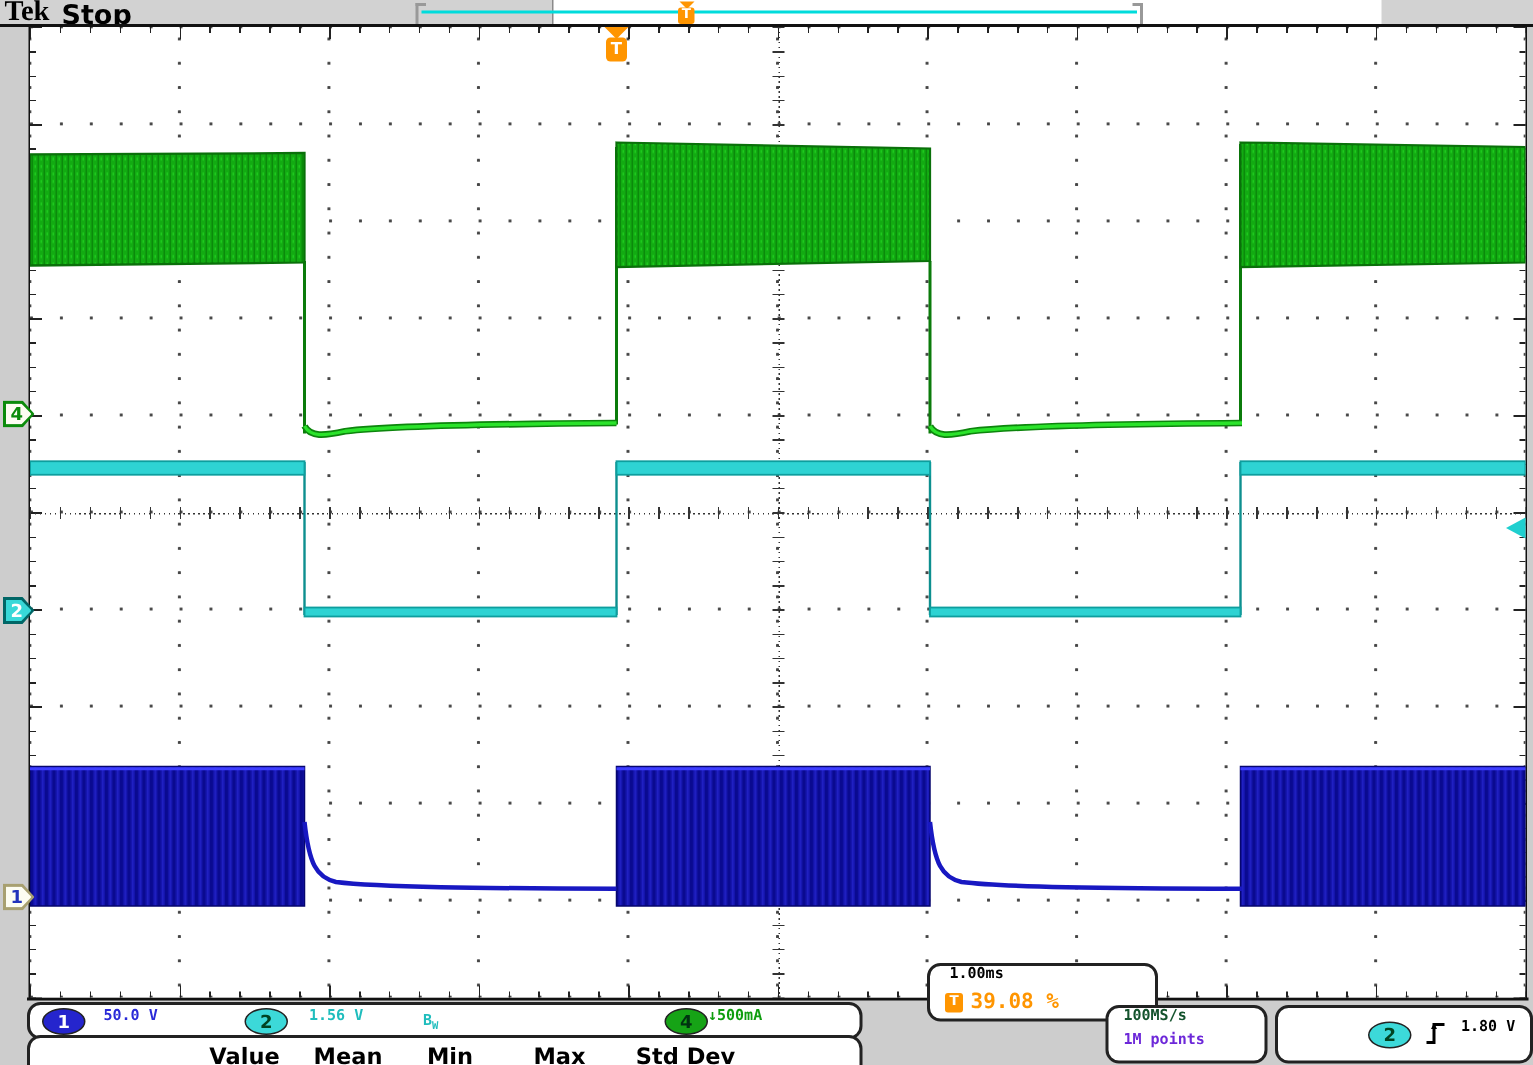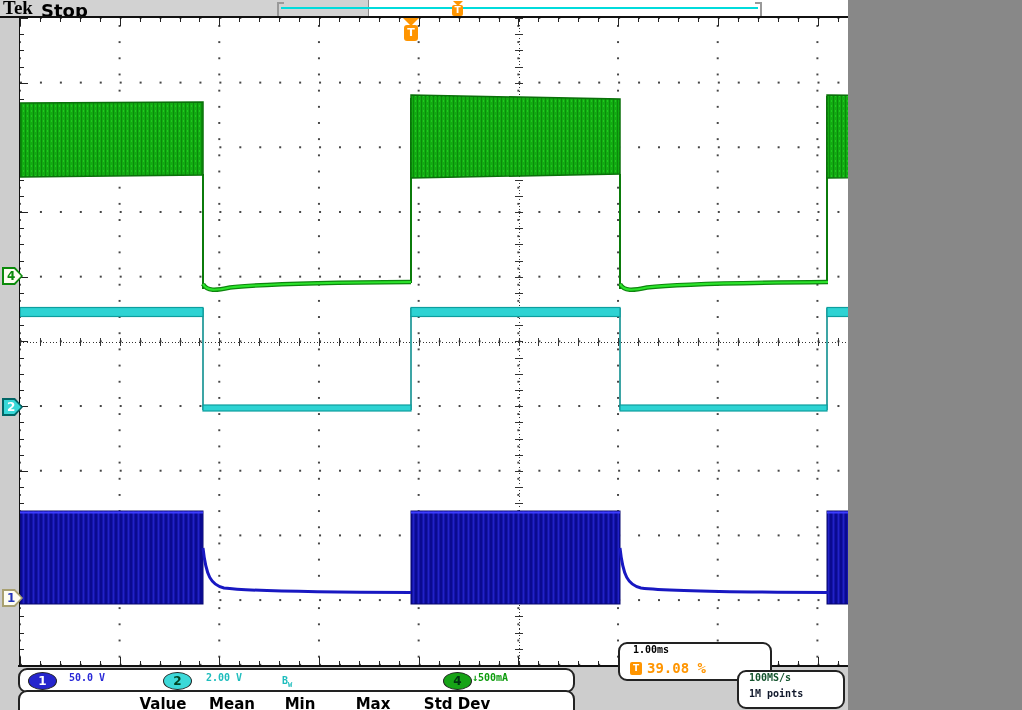--- a/index.html
+++ b/index.html
@@ -1,17 +1,17 @@
 <!DOCTYPE html>
 <html><head>
 <meta charset="utf-8">
 <style>
   html,body{margin:0;padding:0;background:#888;}
   #screen{
-    position:relative;width:848px;height:710px;overflow:hidden;
+    position:relative;width:1022px;height:710px;overflow:hidden;
     background:#cdcdcd;font-family:"DejaVu Sans",sans-serif;
     -webkit-user-select:none;user-select:none;
   }
   
   .topbar{position:absolute;left:0;top:0;width:1022px;height:17px;background:#d2d2d2;}
   .topbar-white{position:absolute;left:368px;top:0;width:552px;height:17px;background:#ffffff;border-left:1px solid #8a8a8a;}
   .brand{position:absolute;left:3px;top:-3px;font-family:"Liberation Serif",serif;font-weight:bold;font-size:19px;color:#000;}
   .acqstatus{position:absolute;left:41px;top:0px;font-size:18px;font-weight:bold;color:#000;}
   .acqline{position:absolute;left:281px;top:7px;width:477px;height:2px;background:#00dcdc;}
   .bk{position:absolute;top:2px;width:5px;height:12px;border:2px solid #999;}
@@ -187,21 +187,21 @@
   </div>
   <div class="chmark mk1">
     <div class="inner">1</div>
   </div>
   <div class="trig-arrow"></div>
 
   <div class="robox box-ch">
     <div class="badge bdg1" style="left:8px;top:2px;">1</div>
     <div class="rd rd-ch1" style="left:49px;top:2px;">50.0 V</div>
     <div class="badge bdg2" style="left:143px;top:2px;">2</div>
-    <div class="rd rd-ch2" style="left:186px;top:2px;">2.00 V</div>
+    <div class="rd rd-ch2" style="left:186px;top:2px;">1.56 V</div>
     <div class="bwtag" style="left:262px;"><span>B</span><span class="sub">W</span></div>
     <div class="badge bdg4" style="left:423px;top:2px;">4</div>
     <div class="rd rd-ch4" style="left:452px;top:2px;">↓500mA</div>
   </div>
 
   <div class="robox box-meas">
     <span class="mh" style="left:143px;">Value</span>
     <span class="mh" style="left:212px;">Mean</span>
     <span class="mh" style="left:280px;">Min</span>
     <span class="mh" style="left:353px;">Max</span>
@@ -209,21 +209,21 @@
   </div>
 
   <div class="robox box-horiz">
     <div class="rd" style="left:13px;top:0px;color:#000;">1.00ms</div>
     <div class="ticon" style="left:10px;top:18px;">T</div>
     <div class="rd orange" style="left:27px;top:16px;font-size:14px;">39.08 %</div>
   </div>
 
   <div class="robox box-acq">
     <div class="rd" style="left:10px;top:0px;color:#14532d;">100MS/s</div>
-    <div class="rd" style="left:10px;top:16px;color:#0f172a;">1M points</div>
+    <div class="rd" style="left:10px;top:16px;color:#6d28d9;">1M points</div>
   </div>
 
   <div class="robox box-trig">
     <div class="badge bdg2" style="left:60px;top:9px;">2</div>
     <svg style="position:absolute;left:97px;top:8px;" width="16" height="18">
       <path d="M2,15 H7 V3 H14" fill="none" stroke="#000" stroke-width="2"></path>
       <path d="M5,6 L7,2 L9,6" fill="#000"></path>
     </svg>
     <div class="rd" style="left:122px;top:7px;color:#000;">1.80 V</div>
   </div>

